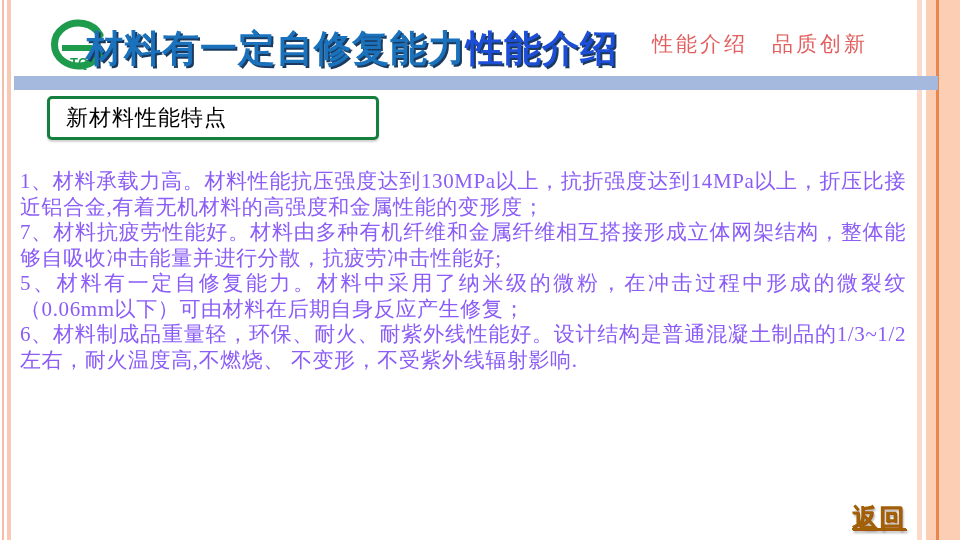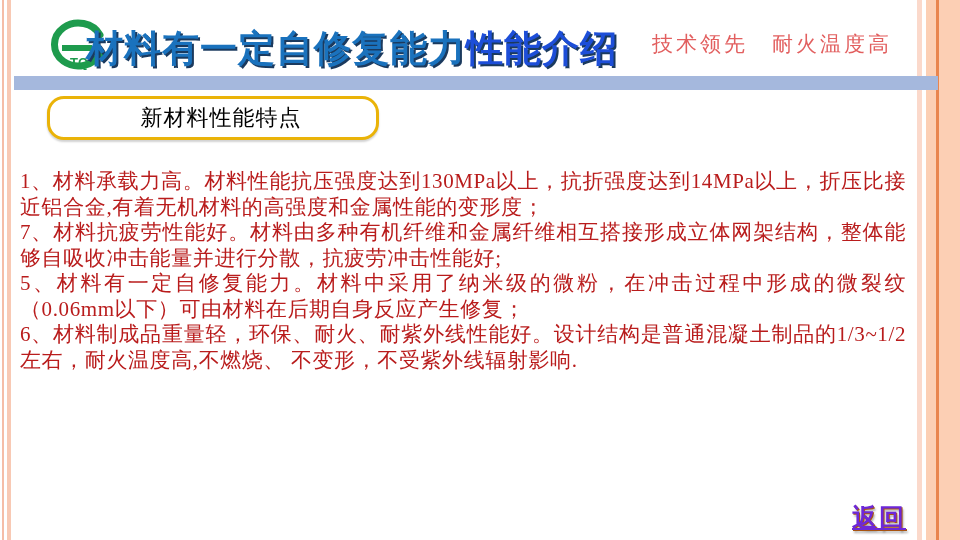--- a/index.html
+++ b/index.html
@@ -25,40 +25,40 @@
   .title .t2{color:#1d4ed8;}
   .slogan{
     position:absolute;left:652px;top:30px;width:260px;
     font-family:"Liberation Serif","DejaVu Serif",serif;
     font-size:21px;color:#e25f5f;letter-spacing:3px;white-space:nowrap;
   }
   .bluebar{position:absolute;left:14px;top:76px;width:924px;height:14px;background:#a5b8dd;}
   
   .sectionbox{
     position:absolute;left:47px;top:96px;width:326px;height:38px;
-    border:3px solid #eab308;border-radius:17px;background:#ffffff;
+    border:3px solid #15803d;border-radius:5px;background:#ffffff;
     box-shadow:0 2px 2px rgba(0,0,0,0.18);
-    display:flex;align-items:center;justify-content:center;
+    display:flex;align-items:center;
   }
   .sectionbox span{
     font-size:22px;color:#000;padding-left:16px;letter-spacing:1px;
     font-family:"Liberation Serif","DejaVu Serif",serif;
   }
   
   .bodytext{
     position:absolute;left:20px;top:169px;width:886px;
     font-family:"Liberation Serif","DejaVu Serif",serif;
-    font-size:21px;line-height:25.5px;color:#b91c1c;
+    font-size:21px;line-height:25.5px;color:#8b5cf6;
     text-align:justify;letter-spacing:0.6px;
   }
   .bodytext p{margin:0;padding:0;text-justify:inter-ideograph;}
   
   .return-btn{
     position:absolute;left:852px;top:501px;
-    font-size:25px;font-weight:bold;color:#6d28d9;
+    font-size:25px;font-weight:bold;color:#a16207;
     text-decoration:underline;cursor:pointer;letter-spacing:2px;
     text-shadow:1px 1px 0 #a85410, 2px 3px 2px rgba(120,120,120,0.55);
     font-family:"Liberation Sans",sans-serif;
   }
 </style>
 </head>
 <body>
 
 <div class="slide">
 
@@ -73,21 +73,21 @@
       <path d="M54 36 A 24 21.5 0 1 1 54 17" fill="none" stroke="#1e9b4d" stroke-width="7" stroke-linecap="round"></path>
       <rect x="16" y="27" width="30" height="6" fill="#1e9b4d"></rect>
       <text x="24" y="49" font-size="13" font-weight="bold" fill="#1e9b4d" font-family="Liberation Sans, sans-serif">TQ</text>
     </svg>
   </div>
 
   <div class="title">
     <span class="t1">材料有一定自修复能力</span><span class="t2">性能介绍</span>
   </div>
 
-  <div class="slogan">技术领先　耐火温度高</div>
+  <div class="slogan">性能介绍　品质创新</div>
 
   <div class="bluebar"></div>
 
   <div class="sectionbox">
     <span>新材料性能特点</span>
   </div>
 
   <div class="bodytext">
     <p>1、材料承载力高。材料性能抗压强度达到130MPa以上，抗折强度达到14MPa以上，折压比接近铝合金,有着无机材料的高强度和金属性能的变形度；</p>
     <p>7、材料抗疲劳性能好。材料由多种有机纤维和金属纤维相互搭接形成立体网架结构，整体能够自吸收冲击能量并进行分散，抗疲劳冲击性能好;</p>

